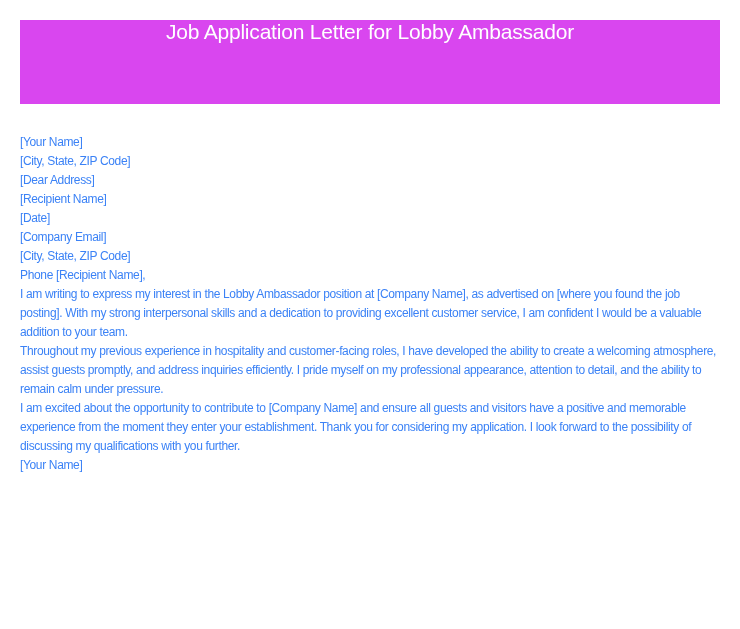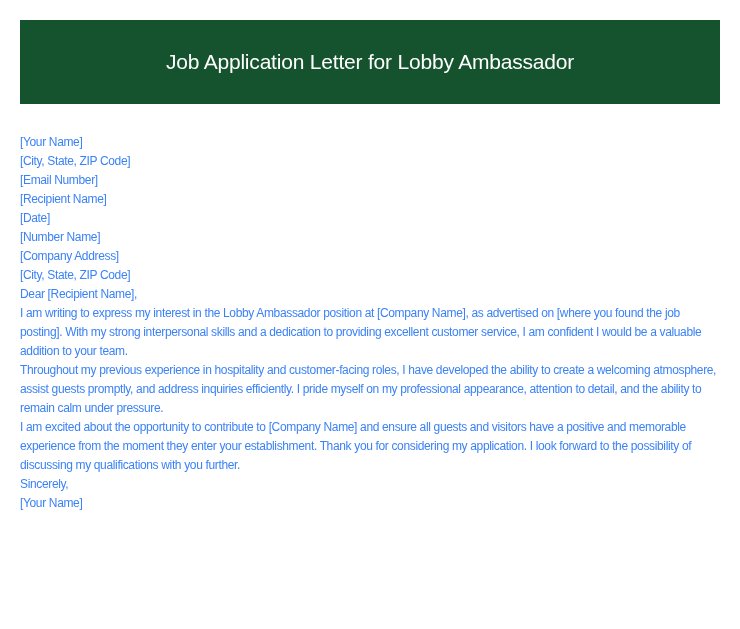--- a/index.html
+++ b/index.html
@@ -1,36 +1,34 @@
 <!DOCTYPE html>
 <html><head>
 <meta charset="utf-8">
 <style>
   html, body { margin:0; padding:0; background:#ffffff; }
   body { width:740px; height:629px; overflow:hidden; position:relative; font-family:"Liberation Sans", sans-serif; }
-  .header { position:absolute; left:20px; top:20px; width:700px; height:84px; background:#14532d; display:flex; align-items:center; justify-content:center; }
+  .header { position:absolute; left:20px; top:20px; width:700px; height:84px; background:#d946ef; display:flex; justify-content:center; }
   .header h1 { margin:0; font-weight:normal; color:#ffffff; font-size:21px; letter-spacing:-0.2px; font-family:"Liberation Sans", sans-serif; }
   .letter { position:absolute; left:20px; top:133px; width:705px; color:#3b82f6; font-size:12px; line-height:19px; letter-spacing:-0.35px; }
   .letter p { margin:0; }
 </style>
 </head>
 <body>
 
 <div class="header">
   <h1>Job Application Letter for Lobby Ambassador</h1>
 </div>
 
 <div class="letter">
   <p>[Your Name]</p>
   <p>[City, State, ZIP Code]</p>
-  <p>[Email Number]</p>
+  <p>[Dear Address]</p>
   <p>[Recipient Name]</p>
   <p>[Date]</p>
-  <p>[Number Name]</p>
-  <p>[Company Address]</p>
+  <p>[Company Email]</p>
   <p>[City, State, ZIP Code]</p>
-  <p>Dear [Recipient Name],</p>
+  <p>Phone [Recipient Name],</p>
   <p>I am writing to express my interest in the Lobby Ambassador position at [Company Name], as advertised on [where you found the job posting]. With my strong interpersonal skills and a dedication to providing excellent customer service, I am confident I would be a valuable addition to your team.</p>
   <p>Throughout my previous experience in hospitality and customer-facing roles, I have developed the ability to create a welcoming atmosphere, assist guests promptly, and address inquiries efficiently. I pride myself on my professional appearance, attention to detail, and the ability to remain calm under pressure.</p>
   <p>I am excited about the opportunity to contribute to [Company Name] and ensure all guests and visitors have a positive and memorable experience from the moment they enter your establishment. Thank you for considering my application. I look forward to the possibility of discussing my qualifications with you further.</p>
-  <p>Sincerely,</p>
   <p>[Your Name]</p>
 </div>
 
 </body></html>

